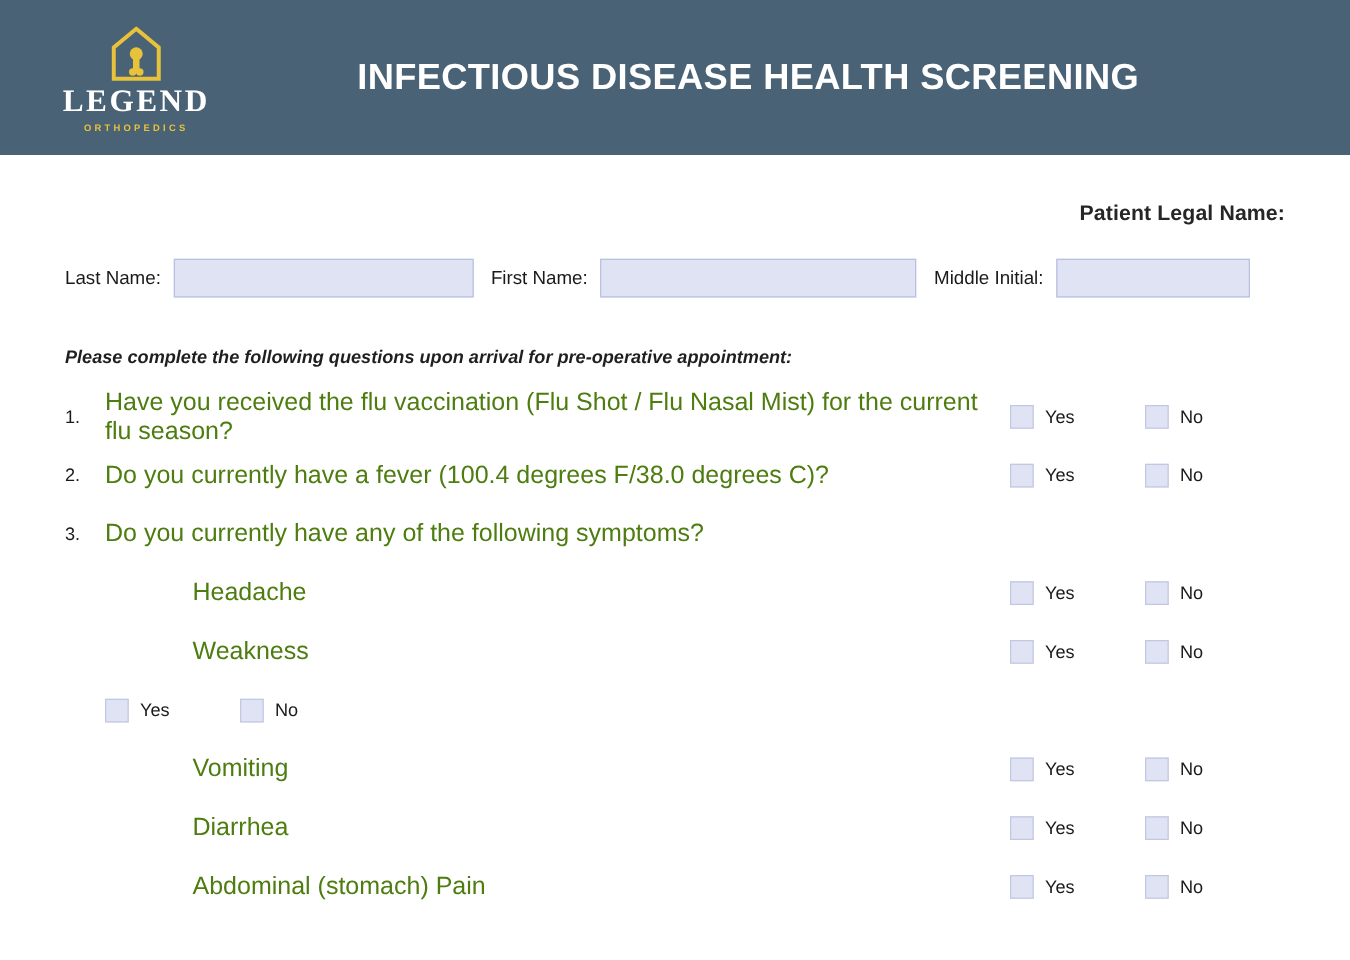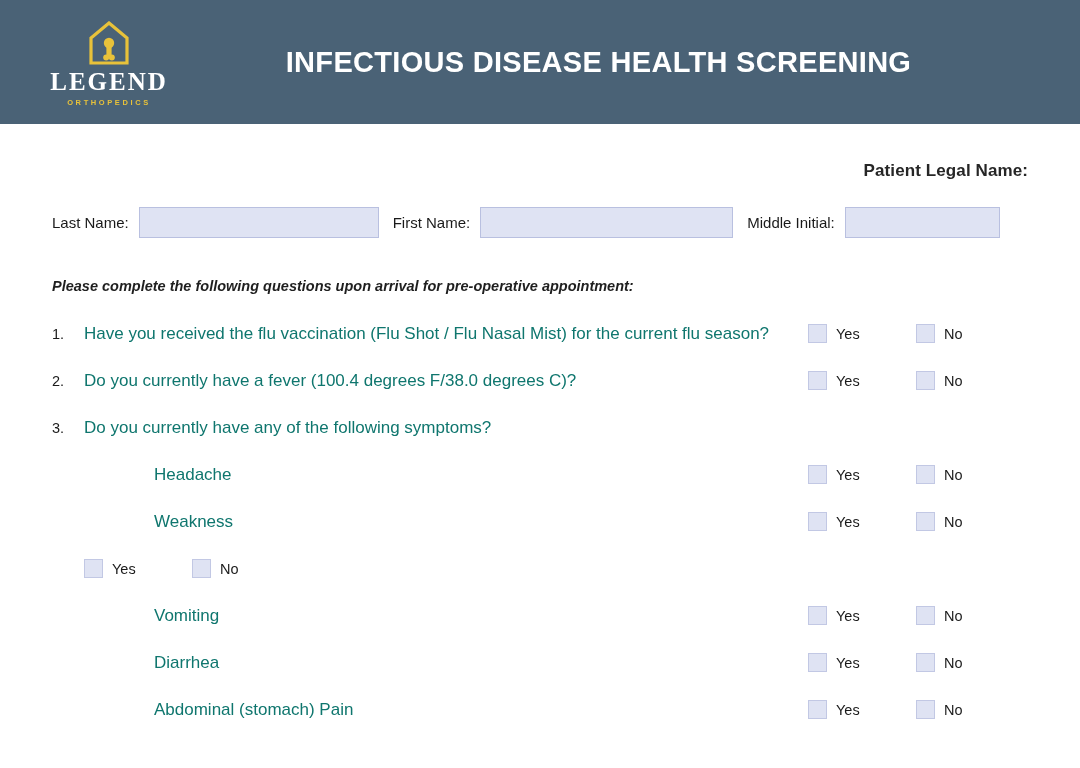--- a/index.html
+++ b/index.html
@@ -113,22 +113,22 @@
     min-height: 47px;
     position: relative;
   }
   .qnum {
     width: 32px;
     font-size: 14.5px;
     color: #1a1a1a;
     flex: 0 0 32px;
   }
   .qtext {
-    font-size: 17px;
-    color: #0f766e;
+    font-size: 20px;
+    color: #4d7c0f;
     flex: 1;
   }
   .qtext.indent { padding-left: 70px; }
 
   .answers {
     display: flex;
     align-items: center;
     width: 220px;
     flex: 0 0 220px;
   }

